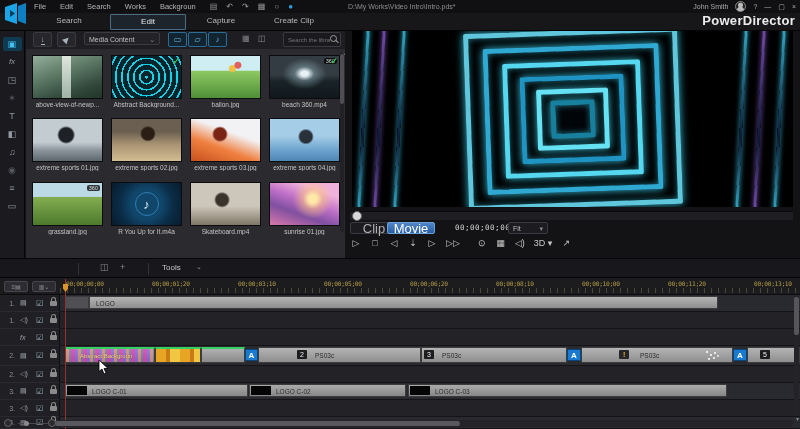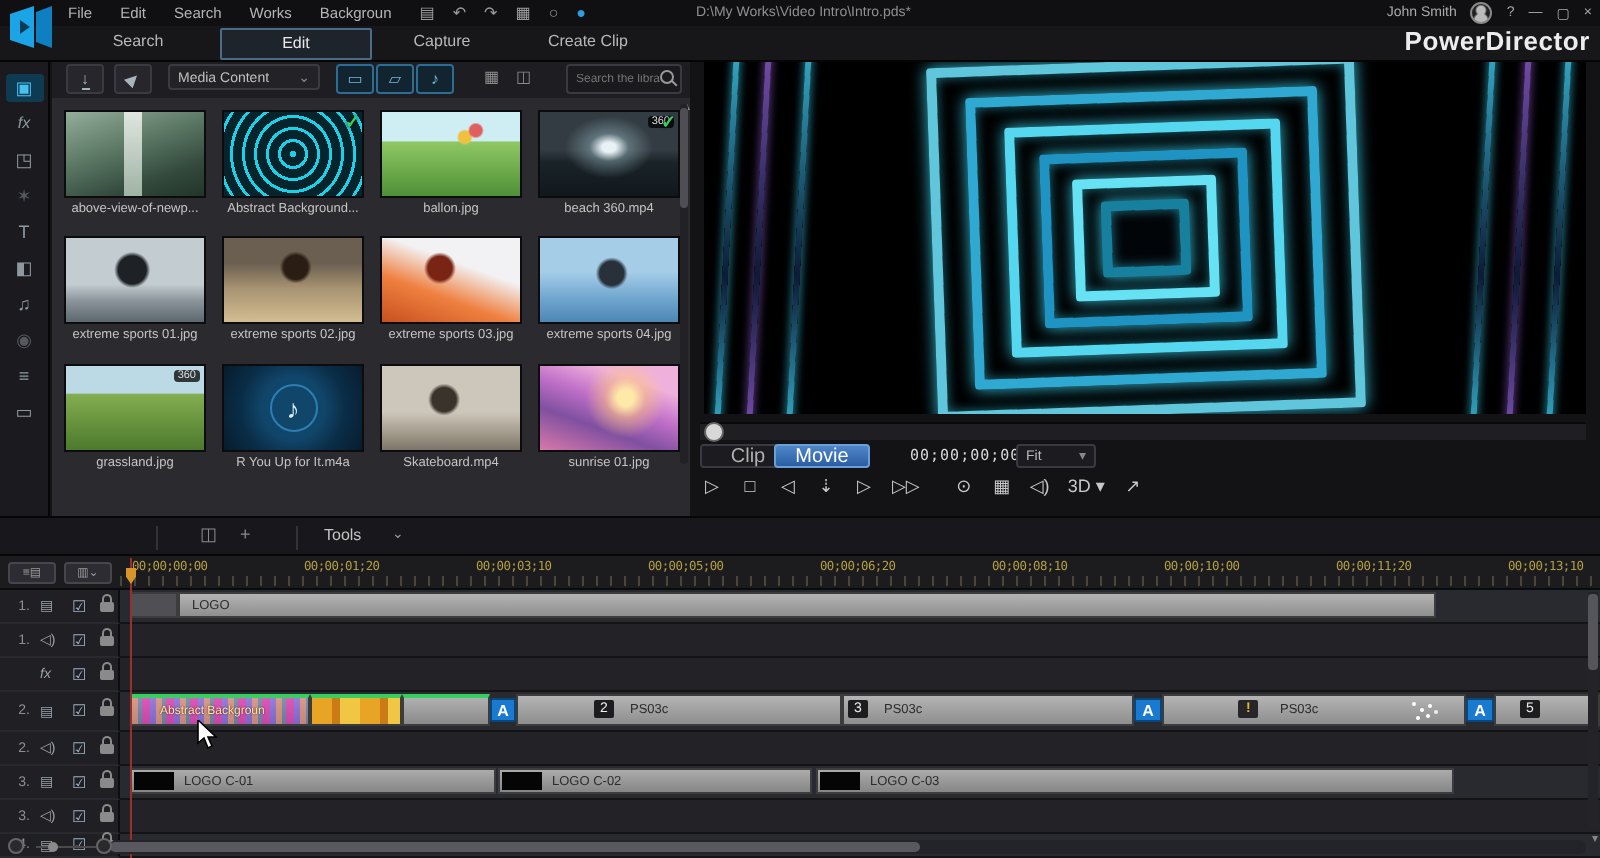--- a/index.html
+++ b/index.html
@@ -65,21 +65,21 @@
   .t-skate{background:radial-gradient(circle at 45% 40%,#3a332c 0 6px,transparent 8px),linear-gradient(180deg,#cdc6ba 0 55%,#a29a8b 80%,#7d7568);}
   .t-sunrise{background:radial-gradient(circle at 62% 38%,#ffe9a8 0 4px,rgba(255,200,120,.5) 10px,transparent 20px),linear-gradient(200deg,#f0b0dc 0 22%,#c070c8 45%,#8050a0 68%,#d878aa 100%);}
   
   .preview{position:absolute;left:345px;top:0;width:455px;height:228px;background:#131316;}
   .video{position:absolute;left:7px;top:0;width:441px;height:177px;background:#000;overflow:hidden;}
   .neon{position:absolute;left:50%;top:50%;transform:translate(-50%,-50%) rotate(-2deg);}
   .sq{position:absolute;left:50%;top:50%;transform:translate(-50%,-50%);border-radius:2px;}
   .vline{position:absolute;top:-6px;height:190px;width:3px;opacity:.85;transform:skewX(-3deg);}
   .seek{position:absolute;left:5px;top:181px;width:443px;height:8px;background:#1e1e23;border-top:1px solid #0a0a0c;}
   .knob{position:absolute;left:2px;top:-1px;width:8px;height:8px;background:#d8d8d8;border-radius:50%;border:1px solid #666;}
-  .pv-btn{position:absolute;top:192px;height:12px;line-height:12px;text-align:center;font-size:10px;color:#b0b0b0;background:#1b1b20;border:1px solid #3a3a42;border-radius:2px;box-sizing:border-box;}
+  .pv-btn{position:absolute;top:192px;height:12px;line-height:12px;text-align:center;font-size:13px;color:#b0b0b0;background:#1b1b20;border:1px solid #3a3a42;border-radius:2px;box-sizing:border-box;}
   .pv-btn.on{background:linear-gradient(180deg,#4e86c8,#2a5ea4);color:#fff;border-color:#6aa0d8;}
   .tc{position:absolute;top:192px;height:12px;line-height:12px;font-family:"DejaVu Sans Mono",monospace;font-size:7.5px;color:#d8d8d8;letter-spacing:.5px;}
   .fitdrop{position:absolute;top:192px;height:12px;line-height:12px;font-size:7px;color:#bbb;background:#1b1b20;border:1px solid #3a3a42;border-radius:2px;padding:0 4px;box-sizing:border-box;}
   .transport{position:absolute;left:6px;top:206px;height:14px;display:flex;align-items:center;gap:9px;font-size:9px;color:#c8c8c8;}
   .tbtn{min-width:10px;text-align:center;}
   .tbtn.gap{margin-left:8px;}
   
   .tltools{position:absolute;left:0;top:258px;width:800px;height:20px;background:#18181c;border-top:1px solid #060608;border-bottom:1px solid #060608;box-sizing:border-box;}
   .tlt-i{position:absolute;top:3px;font-size:9px;color:#8a8a8a;}
   .tlt-sep{position:absolute;top:4px;width:1px;height:12px;background:#333;}

